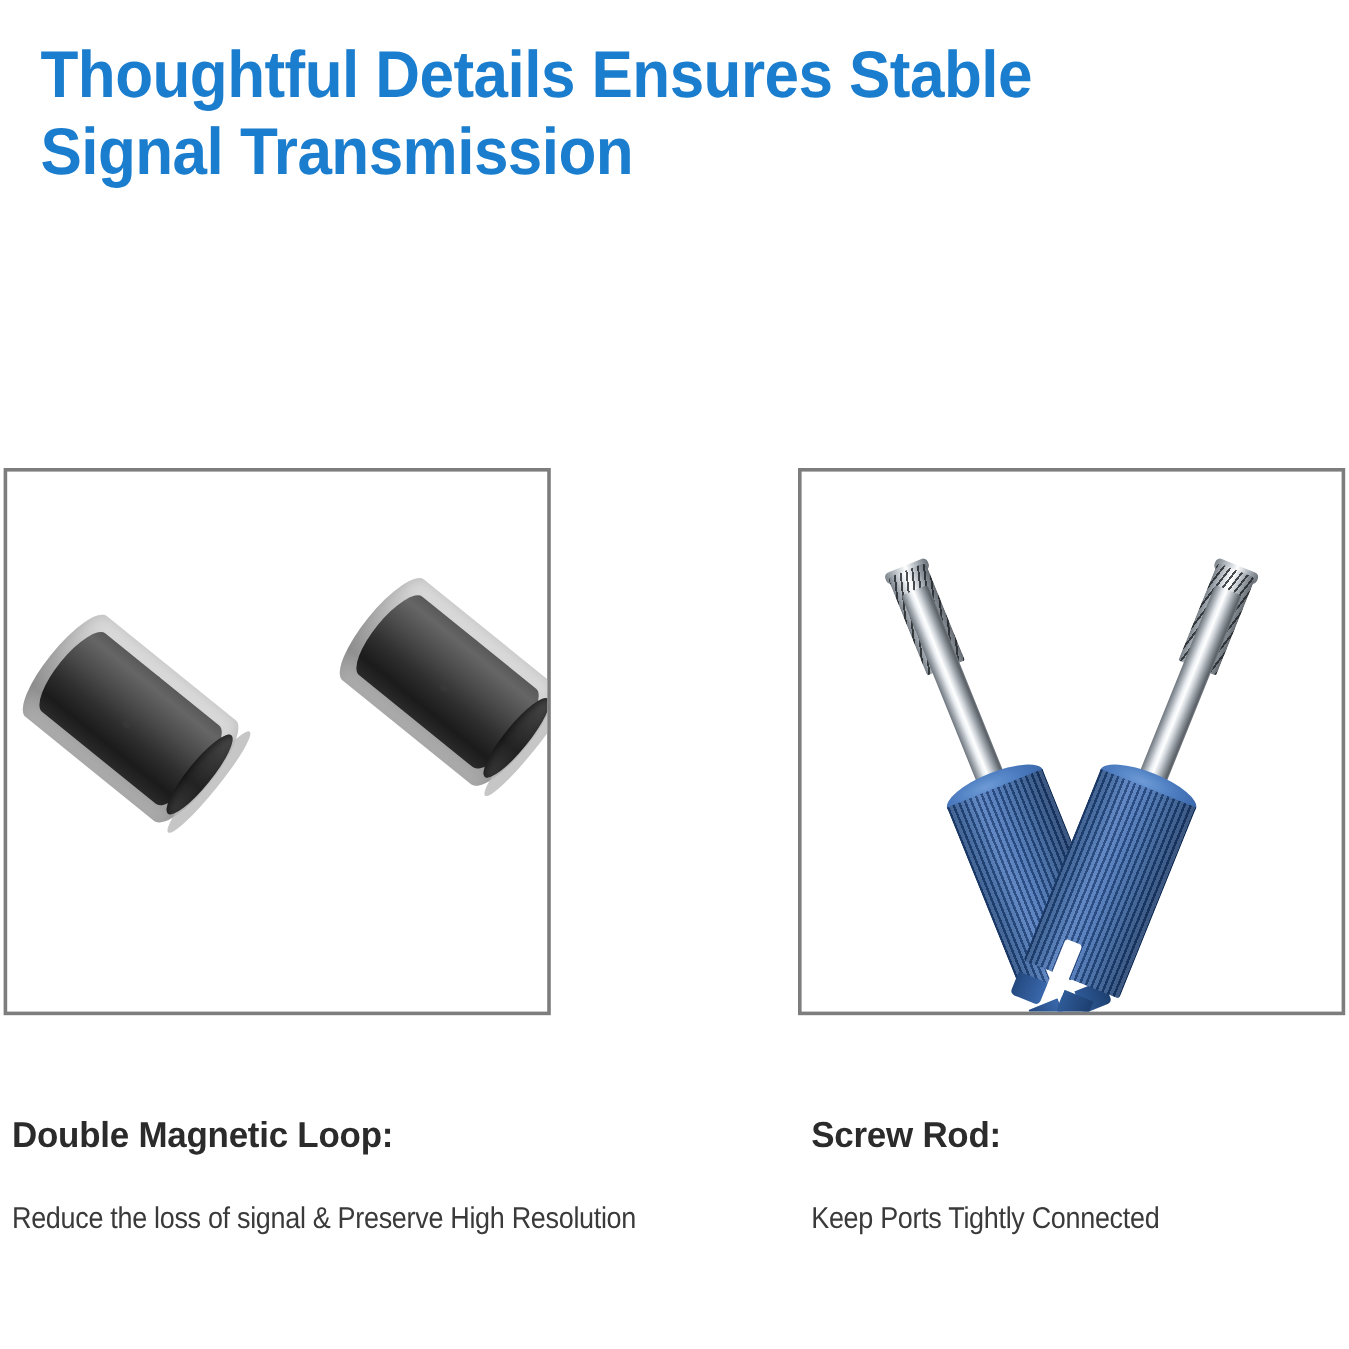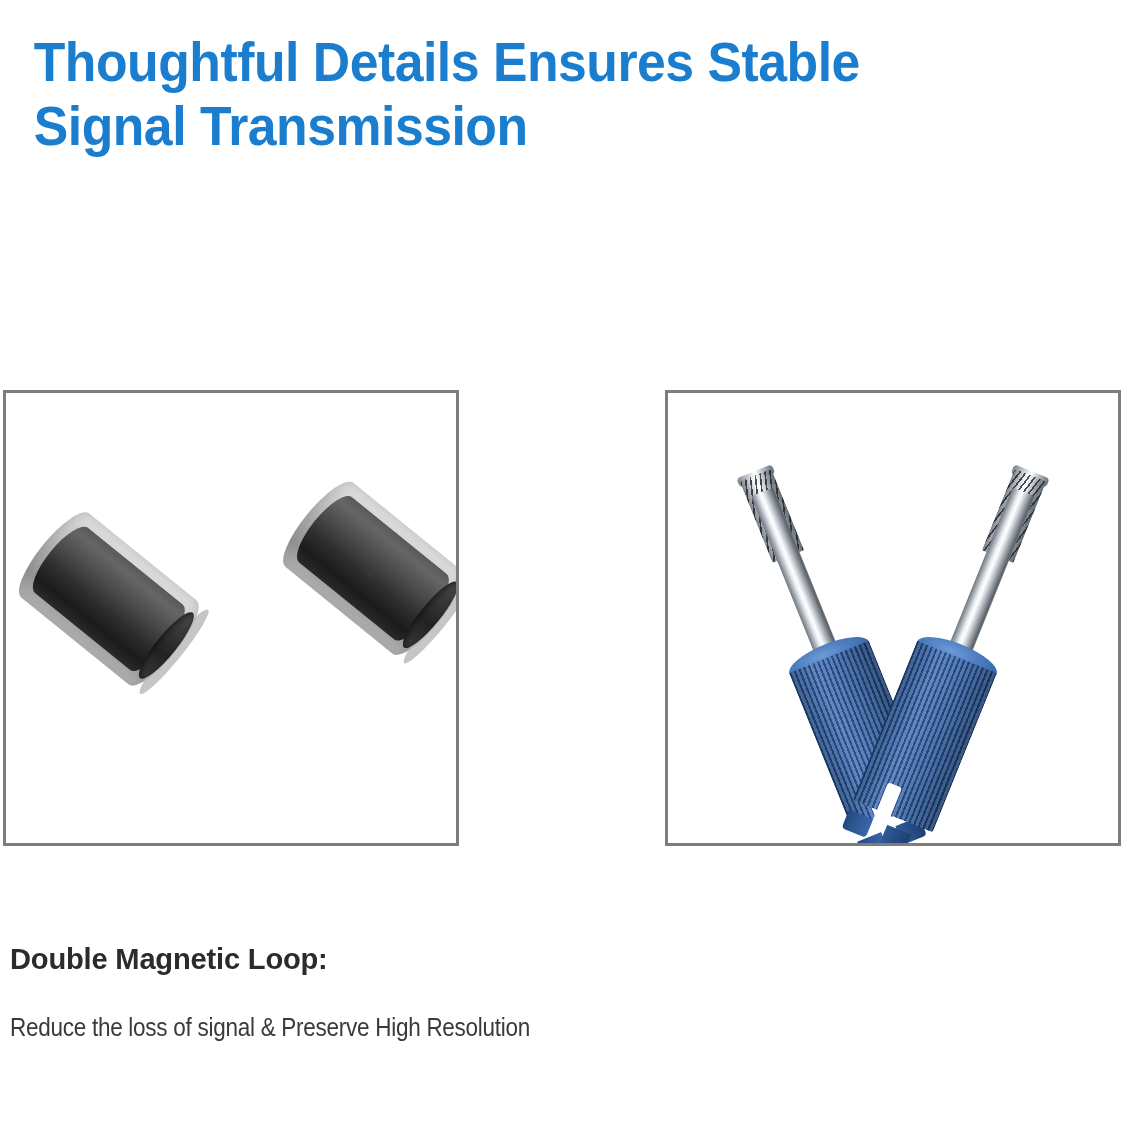--- a/index.html
+++ b/index.html
@@ -252,21 +252,20 @@
   .handle-foot-l { left: 0px; }
   .handle-foot-r { left: 41px; background: linear-gradient(to right, #2f5b98, #1d3f70); }
 
   
   .captions {
     position: absolute;
     left: 0;
     top: 930px;
     width: 1124px;
     height: 140px;
-    margin-top: 12px;
   }
   .caption-col { position: absolute; top: 0; }
   .caption-col.col-left  { left: 10px;  width: 620px; }
   .caption-col.col-right { left: 676px; width: 440px; }
 
   .caption-heading {
     color: #2b2b2b;
     font-weight: bold;
     font-size: 30px;
     line-height: 34px;
@@ -367,14 +366,18 @@
 
 </div>
 
 <div class="captions">
 
   <div class="caption-col col-left">
     <div class="caption-heading">Double Magnetic Loop:</div>
     <div class="caption-sub">Reduce the loss of signal &amp; Preserve High Resolution</div>
   </div>
 
+  <div class="caption-col col-right">
+    <div class="caption-heading">Screw Rod:</div>
+    <div class="caption-sub">Keep Ports Tightly Connected</div>
+  </div>
 
 </div>
 
 </body></html>

